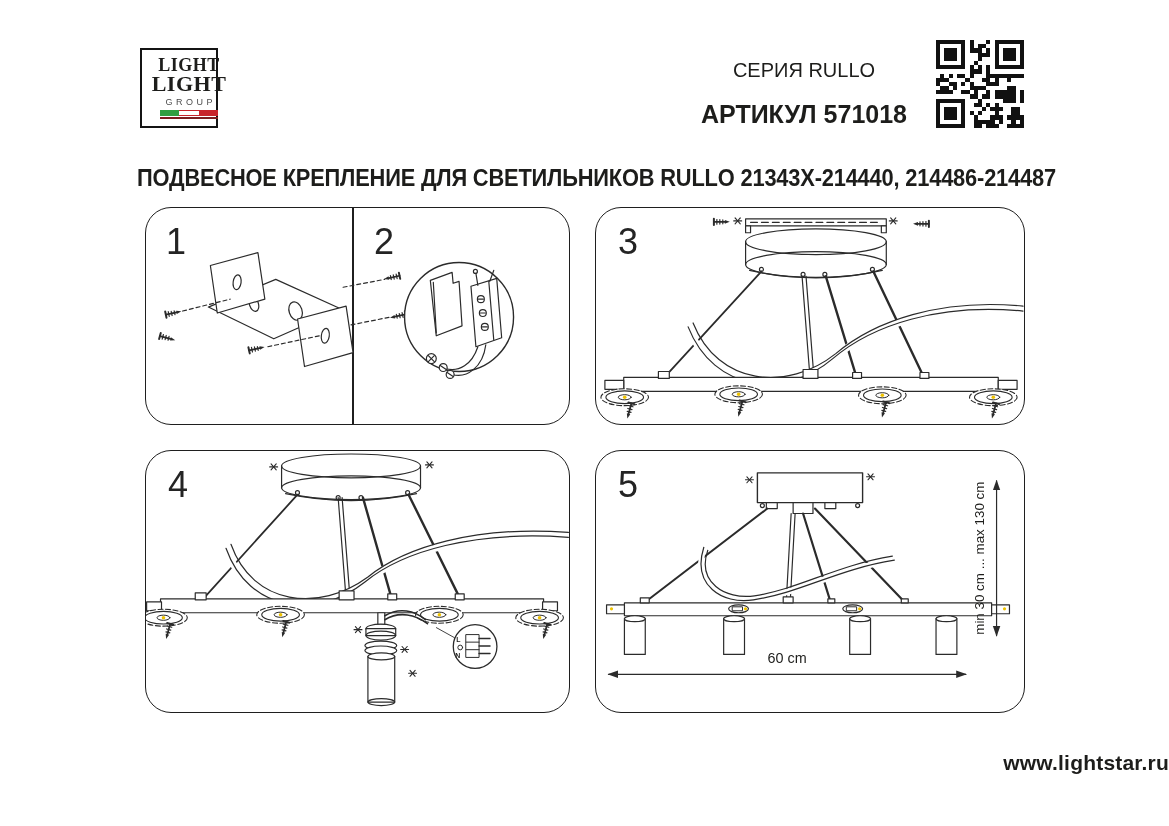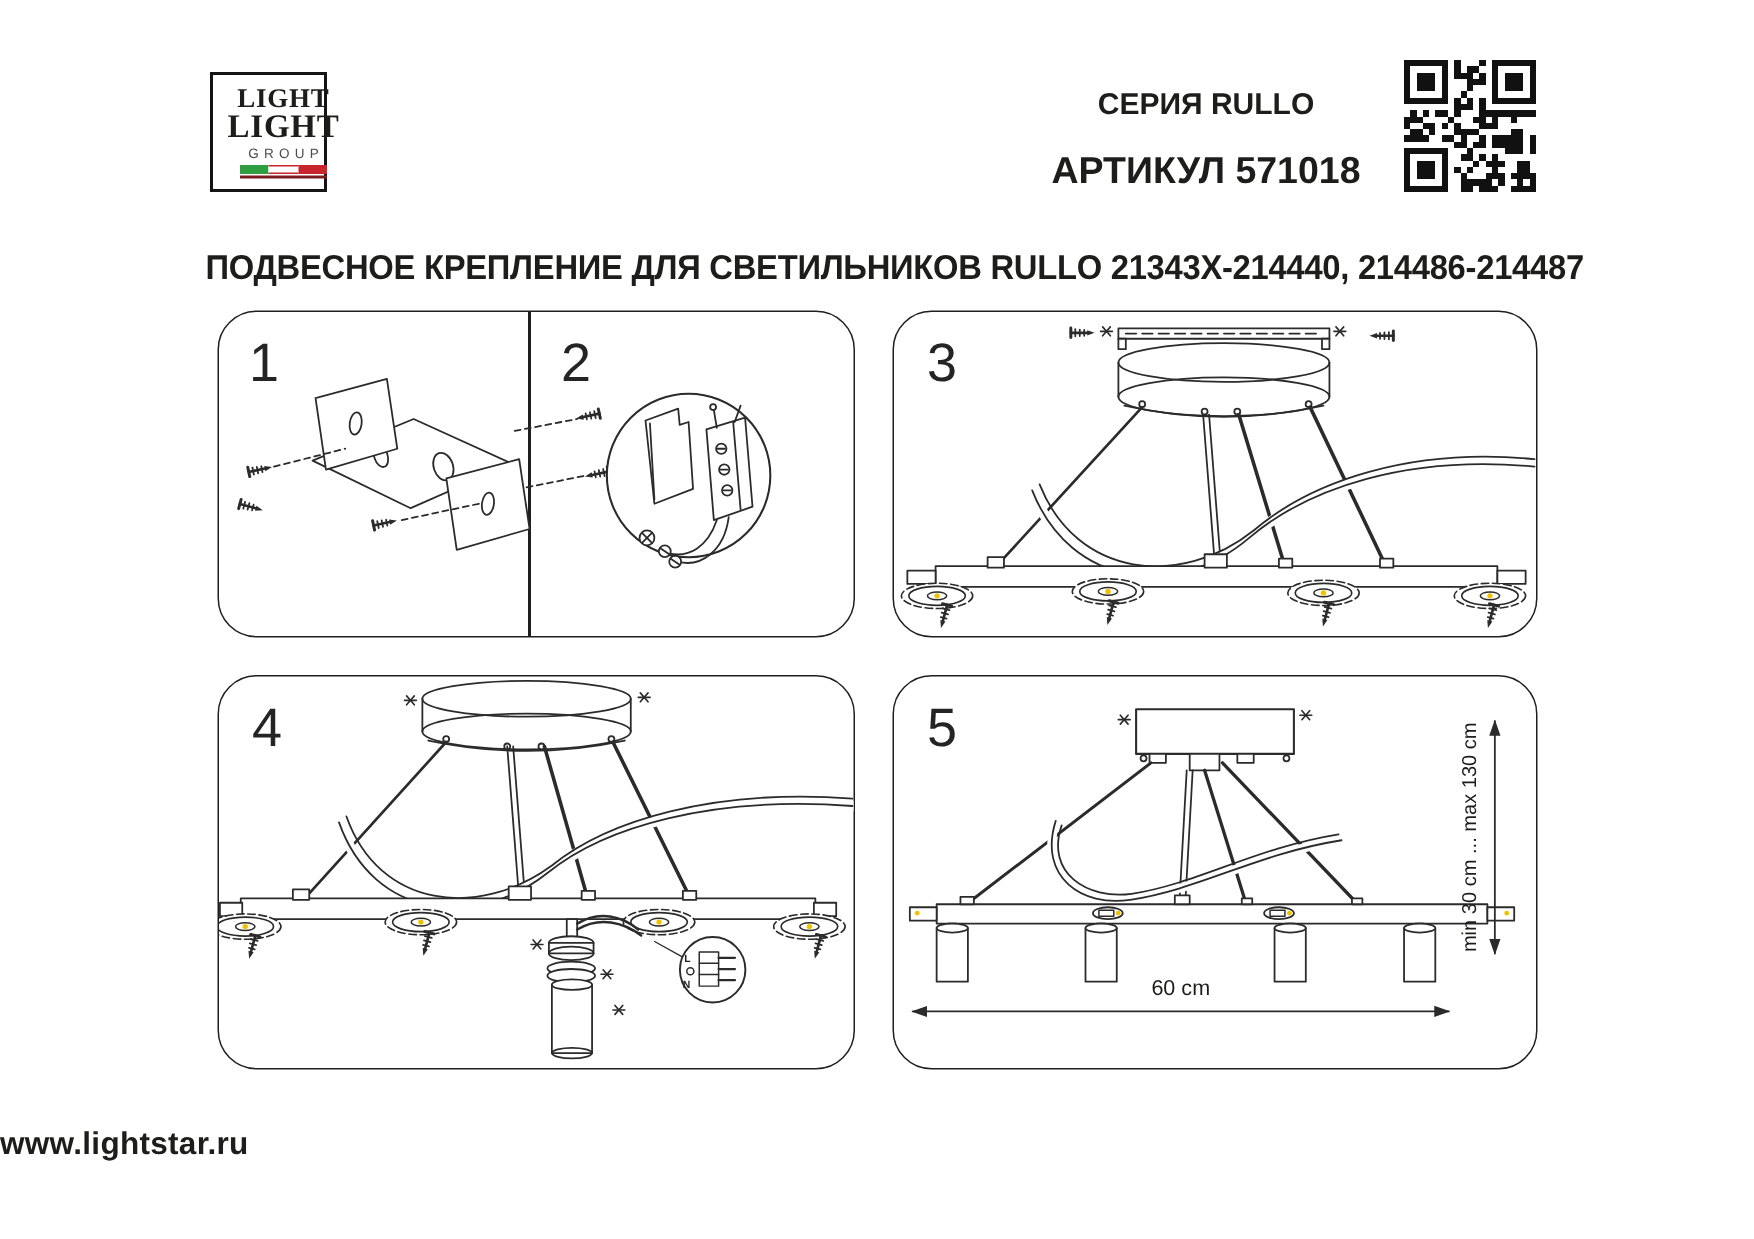--- a/index.html
+++ b/index.html
@@ -13,37 +13,37 @@
   .logo-light{font-family:"Liberation Serif",serif;font-weight:700;font-size:18px;line-height:.95;letter-spacing:.5px;}
   .logo-star{font-family:"Liberation Serif",serif;font-weight:700;font-size:22px;line-height:.95;letter-spacing:.5px;}
   .logo-group{font-size:9px;letter-spacing:3.5px;color:#4c4c4c;margin:3px 0 3px;text-indent:3.5px;}
   .logo-flag{width:58px;height:6px;display:flex;border-bottom:2px solid #7d1d20;padding-bottom:1px;}
   .flag-green{flex:1;background:#2f9e41;}
   .flag-white{flex:1;background:#ffffff;border-top:1px solid #c8242b;border-bottom:1px solid #c8242b;box-sizing:border-box;}
   .flag-red{flex:1;background:#c8242b;}
 
   .title{left:262px;top:55px;font-size:24px;font-weight:700;line-height:31px;letter-spacing:.2px;}
   .series-block{left:693px;top:59px;width:222px;text-align:center;}
-  .series{font-size:20px;font-weight:700;}
+  .series{font-size:20px;font-weight:400;}
   .article{font-size:25px;font-weight:700;margin-top:18px;}
   .qr{left:936px;top:40px;width:88px;height:88px;}
 
   .subtitle{left:137px;top:165px;font-size:23px;font-weight:700;white-space:nowrap;
             transform:scaleX(.95);transform-origin:left center;letter-spacing:-.2px;}
 
   .panel{position:absolute;border:1.6px solid #1f1f1f;border-radius:26px;box-sizing:border-box;background:#fff;}
   #panel-1-2{left:145px;top:207px;width:425px;height:218px;}
   #panel-3{left:595px;top:207px;width:430px;height:218px;}
   #panel-4{left:145px;top:450px;width:425px;height:263px;}
   #panel-5{left:595px;top:450px;width:430px;height:263px;}
   .divider{position:absolute;left:206px;top:0;width:1.6px;height:100%;background:#1f1f1f;}
   .step-num{position:absolute;font-size:36px;font-weight:400;color:#242424;line-height:1;}
   .diagram{position:absolute;left:0;top:0;width:100%;height:100%;}
 
-  .footer{left:0;top:751px;width:100%;text-align:left;font-size:21px;font-weight:700;letter-spacing:.2px;}
+  .footer{left:0;top:751px;width:100%;text-align:right;font-size:21px;font-weight:700;letter-spacing:.2px;}
 
   svg{stroke-linecap:round;stroke-linejoin:round;}
   svg text{font-family:"Liberation Sans",sans-serif;fill:#1d1d1b;stroke:none;}
   .ln{stroke:#2b2b2b;fill:none;stroke-width:1.2px;}
 </style>
 </head>
 <body>
 
 <div class="page">
 

